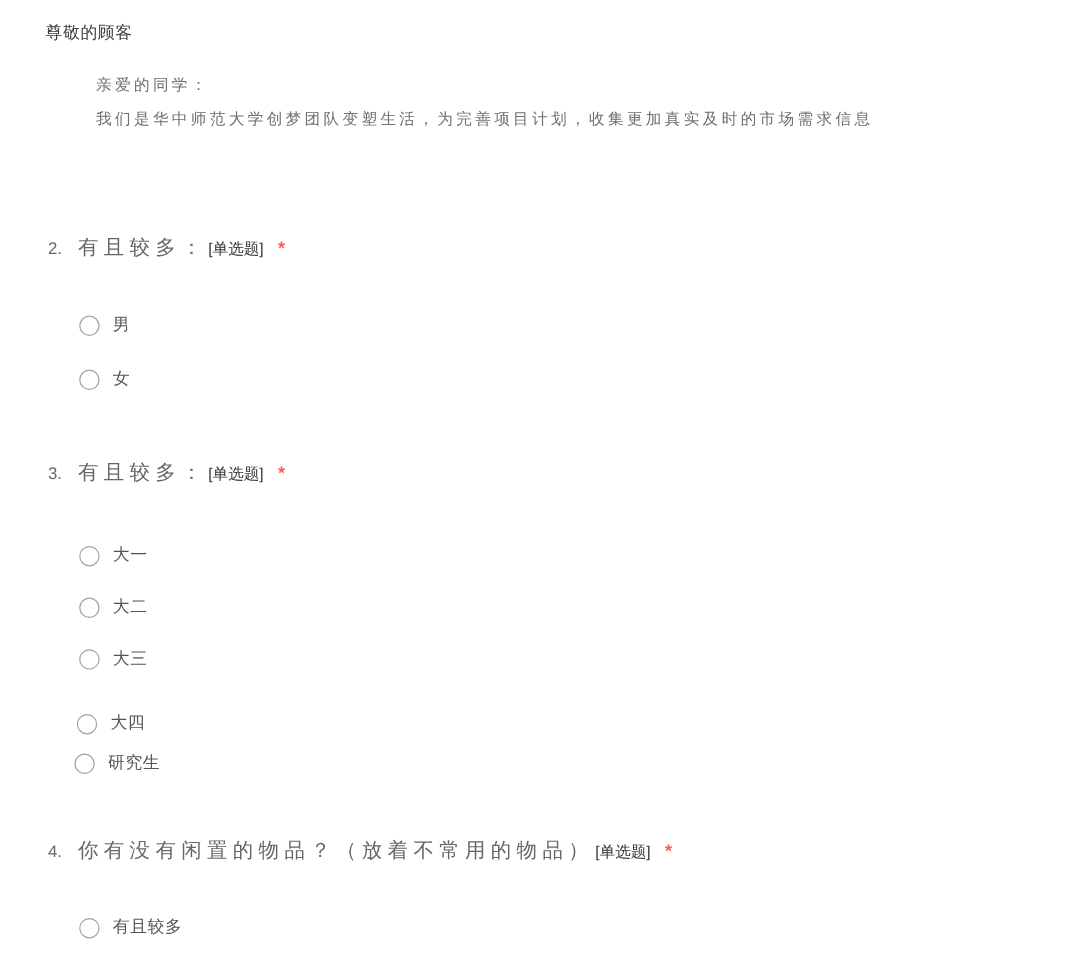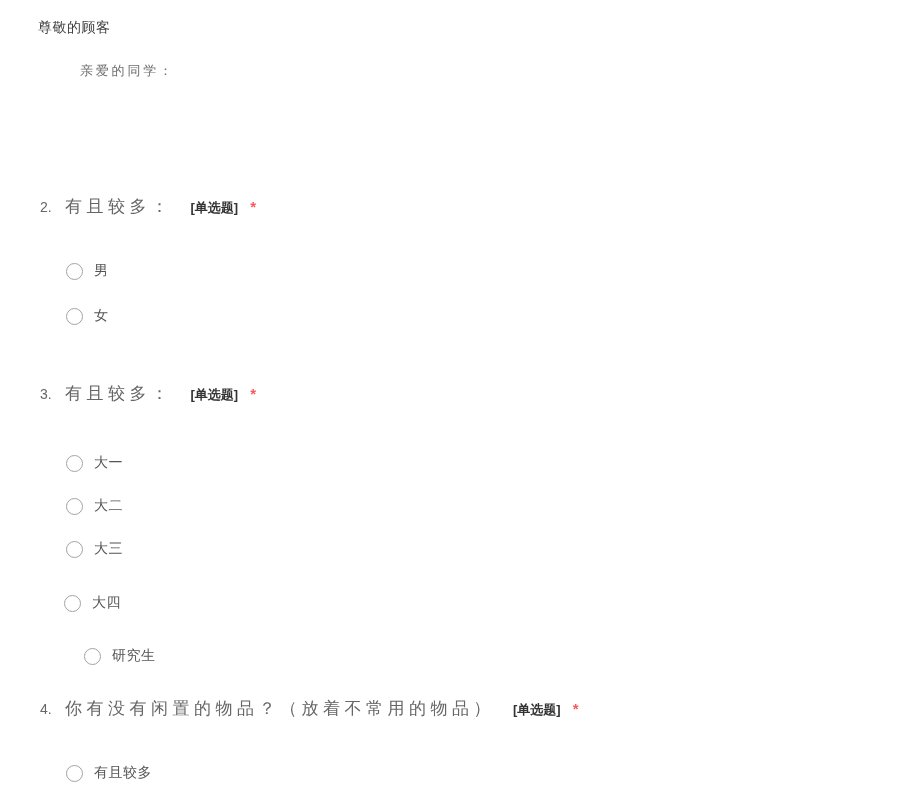--- a/index.html
+++ b/index.html
@@ -40,24 +40,24 @@
   }
   .q-title {
     font-family: "Liberation Serif", serif;
     font-size: 17px;
     color: #666666;
     letter-spacing: 4.5px;
   }
   .q-badge {
     font-family: "Liberation Sans", sans-serif;
     font-size: 13px;
-    font-weight: 700;
+    font-weight: 400;
     color: #333333;
     letter-spacing: 0;
-    margin-left: 18px;
+    margin-left: 1px;
   }
   .q-star {
     font-family: "Liberation Sans", sans-serif;
     font-size: 15px;
     font-weight: 700;
     margin-left: 12px;
     letter-spacing: 0;
   }
   .option-row {
     display: inline-flex;
@@ -81,20 +81,21 @@
   }
 </style>
 </head>
 <body>
 
 <div class="page">
 
   <div class="row greeting" style="left:38px; top:19px;">尊敬的顾客</div>
 
   <div class="row serif-text" style="left:80px; top:62px;">亲爱的同学：</div>
+  <div class="row serif-text" style="left:80px; top:90px;">我们是华中师范大学创梦团队变塑生活，为完善项目计划，收集更加真实及时的市场需求信息</div>
 
   <div class="row q-header" style="left:40px; top:195px;">
     <span class="q-number">2.</span>
     <span class="q-title">有且较多：</span>
     <span class="q-badge">[单选题]</span>
     <span class="q-star star-color" style="color: rgb(250, 90, 90);">*</span>
   </div>
   <div class="row option-row" style="left:66px; top:262px;">
     <span class="radio"></span>
     <span class="option-label">男</span>
@@ -119,21 +120,21 @@
     <span class="option-label">大二</span>
   </div>
   <div class="row option-row" style="left:66px; top:540px;">
     <span class="radio"></span>
     <span class="option-label">大三</span>
   </div>
   <div class="row option-row" style="left:64px; top:584px;margin-top:10px;">
     <span class="radio"></span>
     <span class="option-label">大四</span>
   </div>
-  <div class="row option-row" style="left:84px; top:627px;margin-top:20px;">
+  <div class="row option-row" style="left:62px; top:627px;">
     <span class="radio"></span>
     <span class="option-label">研究生</span>
   </div>
 
   <div class="row q-header" style="left:40px; top:697px;">
     <span class="q-number">4.</span>
     <span class="q-title">你有没有闲置的物品？（放着不常用的物品）</span>
     <span class="q-badge">[单选题]</span>
     <span class="q-star star-color" style="color: rgb(250, 90, 90);">*</span>
   </div>

